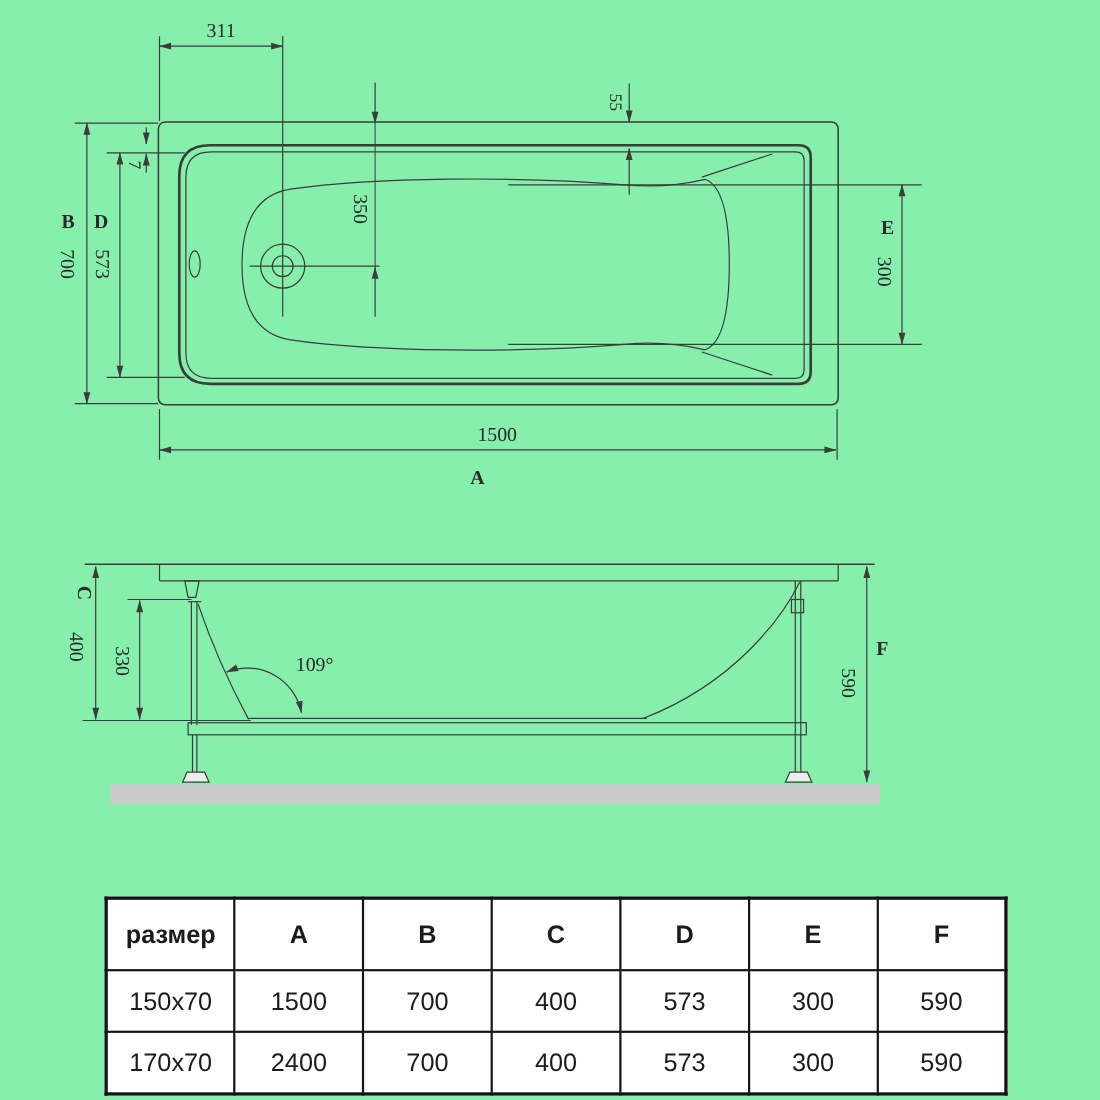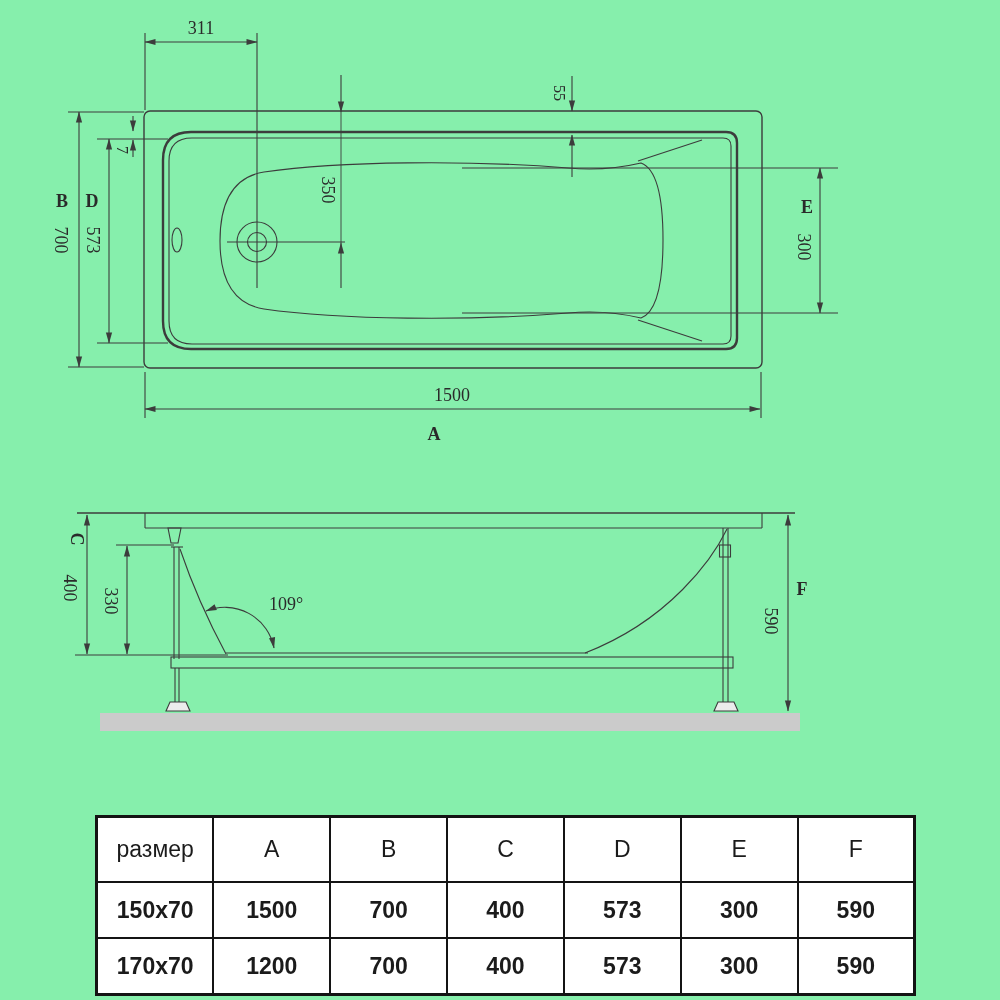--- a/index.html
+++ b/index.html
@@ -8,22 +8,22 @@
   .stage{position:absolute;inset:0;background:#86efac;}
   svg{position:absolute;left:0;}
   svg text{fill:#2a2a2a;}
   .dim{font-size:18px;font-family:"Liberation Serif",serif;}
   .dim-sm{font-size:16px;font-family:"Liberation Serif",serif;}
   .lbl{font-size:18px;font-weight:bold;font-family:"Liberation Serif",serif;}
   table.dim-table{position:absolute;left:95px;top:815px;width:821px;border-collapse:collapse;
        table-layout:fixed;background:#ffffff;color:#1b1b1b;
        font-family:"Liberation Sans",sans-serif;border:3px solid #141414;}
   table.dim-table th,table.dim-table td{border:2px solid #141414;text-align:center;vertical-align:middle;}
-  table.dim-table th{font-size:23px;font-weight:normal;height:61px;}
-  table.dim-table td{font-size:23px;font-weight:bold;height:52px;border-radius:20px;}
+  table.dim-table th{font-size:23px;font-weight:bold;height:61px;}
+  table.dim-table td{font-size:23px;font-weight:normal;height:52px;border-radius:20px;}
 </style>
 </head>
 <body>
 
 <div class="stage">
 
   <svg style="top:0" width="1000" height="470" viewBox="0 0 1000 470">
     <defs>
       <marker id="ar" markerWidth="12" markerHeight="8" refX="11" refY="4" orient="auto-start-reverse" markerUnits="userSpaceOnUse">
         <path d="M0.5,0.9 L11.5,4 L0.5,7.1 Z" fill="#3c3c3c"></path>
@@ -159,21 +159,21 @@
         <td>150x70</td>
         <td>1500</td>
         <td>700</td>
         <td>400</td>
         <td>573</td>
         <td>300</td>
         <td>590</td>
       </tr>
       <tr>
         <td>170x70</td>
-        <td>1200</td>
+        <td>2400</td>
         <td>700</td>
         <td>400</td>
         <td>573</td>
         <td>300</td>
         <td>590</td>
       </tr>
     </tbody>
   </table>
 </div>
 

